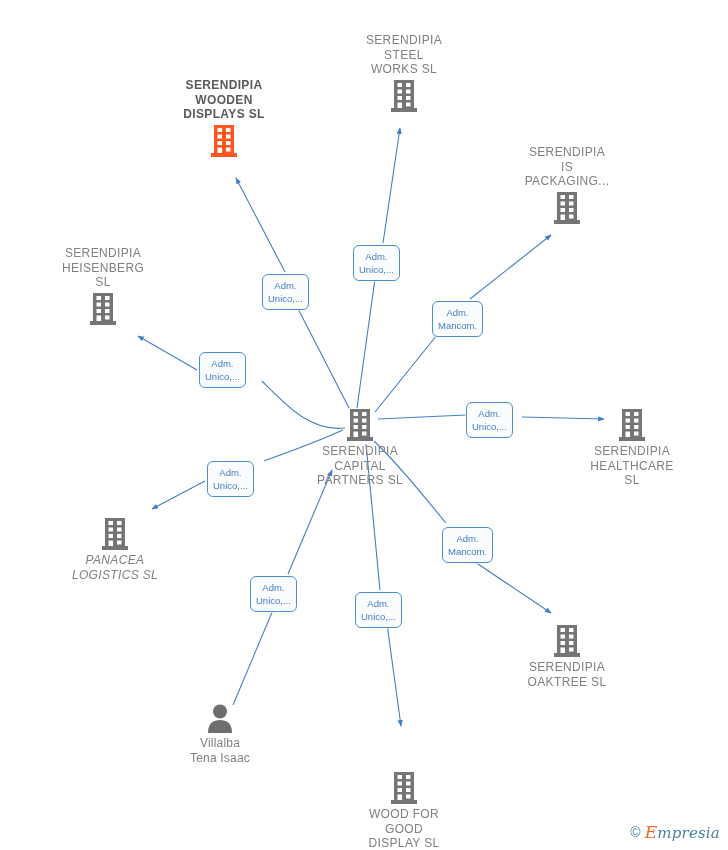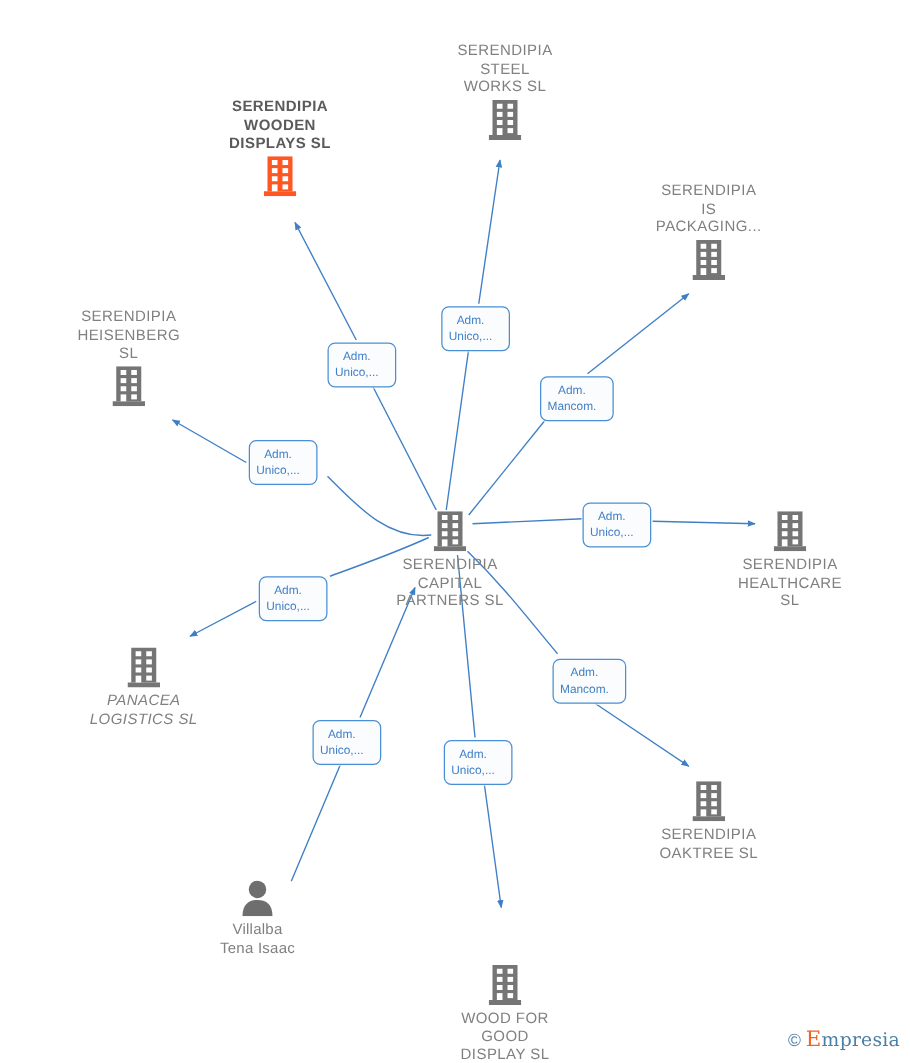--- a/index.html
+++ b/index.html
@@ -49,40 +49,41 @@
   .edge-label{
     position:absolute;
     box-sizing:border-box;
     background:#fbfcfe;
     border:1.3px solid #4a8fd4;
     border-radius:6px;
     color:#3f7fc6;
     font-size:9.5px;
     line-height:13px;
     text-align:center;
-    padding:4px 13px 4px 5px;
+    padding:4px 5px 4px 5px;
     white-space:pre-line;
     cursor:pointer;
     box-shadow:0 0 0 1px rgba(255,255,255,.6);
   }
 
   
   .watermark{
     position:absolute;
     right:8px;bottom:8px;
     display:flex;align-items:center;gap:4px;
     font-size:15px;
     user-select:none;
   }
   .watermark .c-mark{
     color:#4a7fa5;
     font-size:14px;
   }
   .watermark .brand{
     font-family:"DejaVu Serif", serif;
+    font-style:italic;
     font-size:15px;
     color:#4a7fa5;
     letter-spacing:.2px;
   }
   .watermark .brand .e{color:#f26522;font-size:17px;}
 </style>
 </head>
 <body>
 
 <div id="graph">
@@ -311,21 +312,21 @@
         <rect x="15" y="16" width="4.5" height="4" fill="#ffffff"></rect>
         <rect x="6.5" y="22.5" width="4.5" height="5.5" fill="#ffffff"></rect>
         <rect x="15" y="22.5" width="4.5" height="4" fill="#ffffff"></rect>
       </svg>
     </span>
     <span class="nlabel">WOOD FOR
 GOOD
 DISPLAY  SL</span>
   </div>
 
-  <div class="node person" style="left:206px;top:703px;">
+  <div class="node person" style="left:220px;top:703px;">
     <span class="glyph">
       <svg width="28" height="30" viewBox="0 0 28 30" xmlns="http://www.w3.org/2000/svg">
         <circle cx="14" cy="8.5" r="7" fill="#6e6e6e"></circle>
         <path d="M 2 30 C 2 20 7.5 17 14 17 C 20.5 17 26 20 26 30 Z" fill="#6e6e6e"></path>
       </svg>
     </span>
     <span class="nlabel">Villalba
 Tena Isaac</span>
   </div>
 

